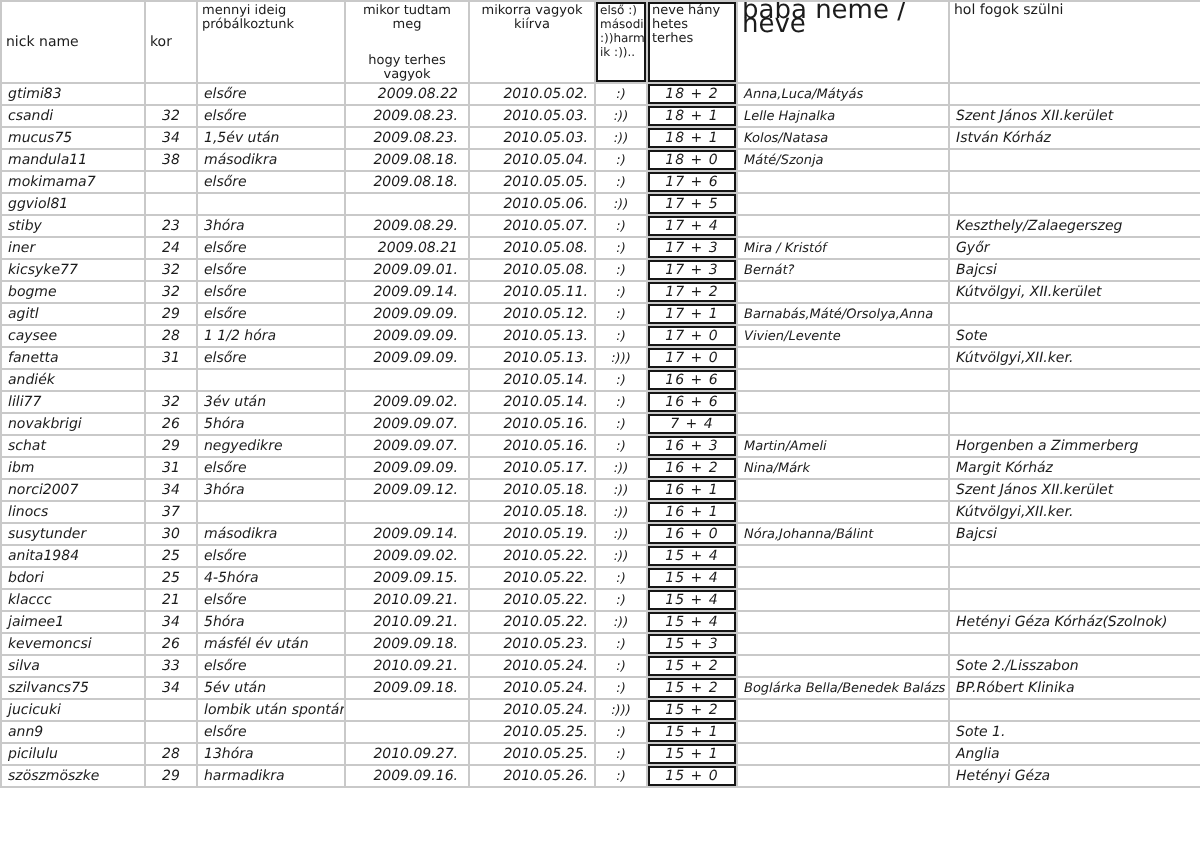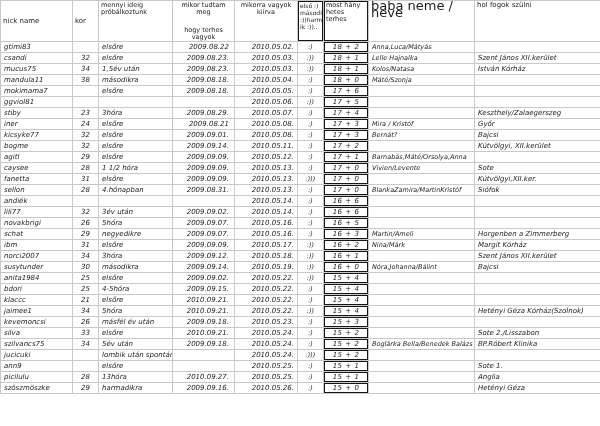--- a/index.html
+++ b/index.html
@@ -65,21 +65,21 @@
           <div class="spread">
             <span>mikor tudtam meg</span>
             <span>hogy terhes vagyok</span>
           </div>
         </th>
         <th class="top" style="text-align:center;">mikorra vagyok kiírva</th>
         <th class="top pre boxed" style="font-size:6px;">első :)
 második
 :))harmad
 ik :))..</th>
-        <th class="top pre boxed">most hány
+        <th class="top pre boxed">neve hány
 hetes
 terhes</th>
         <th class="top" style="font-size:13px;">baba neme / neve</th>
         <th class="top" style="font-size:7px;">hol fogok szülni</th>
       </tr>
     </thead>
     <tbody>
         <tr>
           <td class="c0">gtimi83</td>
           <td class="c1"></td>
@@ -217,31 +217,20 @@
           <td class="c1">31</td>
           <td class="c2">elsőre</td>
           <td class="c3">2009.09.09.</td>
           <td class="c4">2010.05.13.</td>
           <td class="c5">:)))</td>
           <td class="c6">17 + 0</td>
           <td class="c7"></td>
           <td class="c8">Kútvölgyi,XII.ker.</td>
         </tr>
         <tr>
-          <td class="c0">sellon</td>
-          <td class="c1">28</td>
-          <td class="c2">4.hónapban</td>
-          <td class="c3">2009.08.31.</td>
-          <td class="c4">2010.05.13.</td>
-          <td class="c5">:)</td>
-          <td class="c6">17 + 0</td>
-          <td class="c7">BlankaZamira/MartinKristóf</td>
-          <td class="c8">Siófok</td>
-        </tr>
-        <tr>
           <td class="c0">andiék</td>
           <td class="c1"></td>
           <td class="c2"></td>
           <td class="c3"></td>
           <td class="c4">2010.05.14.</td>
           <td class="c5">:)</td>
           <td class="c6">16 + 6</td>
           <td class="c7"></td>
           <td class="c8"></td>
         </tr>
@@ -256,21 +245,21 @@
           <td class="c7"></td>
           <td class="c8"></td>
         </tr>
         <tr>
           <td class="c0">novakbrigi</td>
           <td class="c1">26</td>
           <td class="c2">5hóra</td>
           <td class="c3">2009.09.07.</td>
           <td class="c4">2010.05.16.</td>
           <td class="c5">:)</td>
-          <td class="c6">16 + 5</td>
+          <td class="c6">7 + 4</td>
           <td class="c7"></td>
           <td class="c8"></td>
         </tr>
         <tr>
           <td class="c0">schat</td>
           <td class="c1">29</td>
           <td class="c2">negyedikre</td>
           <td class="c3">2009.09.07.</td>
           <td class="c4">2010.05.16.</td>
           <td class="c5">:)</td>
@@ -294,20 +283,31 @@
           <td class="c1">34</td>
           <td class="c2">3hóra</td>
           <td class="c3">2009.09.12.</td>
           <td class="c4">2010.05.18.</td>
           <td class="c5">:))</td>
           <td class="c6">16 + 1</td>
           <td class="c7"></td>
           <td class="c8">Szent János XII.kerület</td>
         </tr>
         <tr>
+          <td class="c0">linocs</td>
+          <td class="c1">37</td>
+          <td class="c2"></td>
+          <td class="c3"></td>
+          <td class="c4">2010.05.18.</td>
+          <td class="c5">:))</td>
+          <td class="c6">16 + 1</td>
+          <td class="c7"></td>
+          <td class="c8">Kútvölgyi,XII.ker.</td>
+        </tr>
+        <tr>
           <td class="c0">susytunder</td>
           <td class="c1">30</td>
           <td class="c2">másodikra</td>
           <td class="c3">2009.09.14.</td>
           <td class="c4">2010.05.19.</td>
           <td class="c5">:))</td>
           <td class="c6">16 + 0</td>
           <td class="c7">Nóra,Johanna/Bálint</td>
           <td class="c8">Bajcsi</td>
         </tr>

